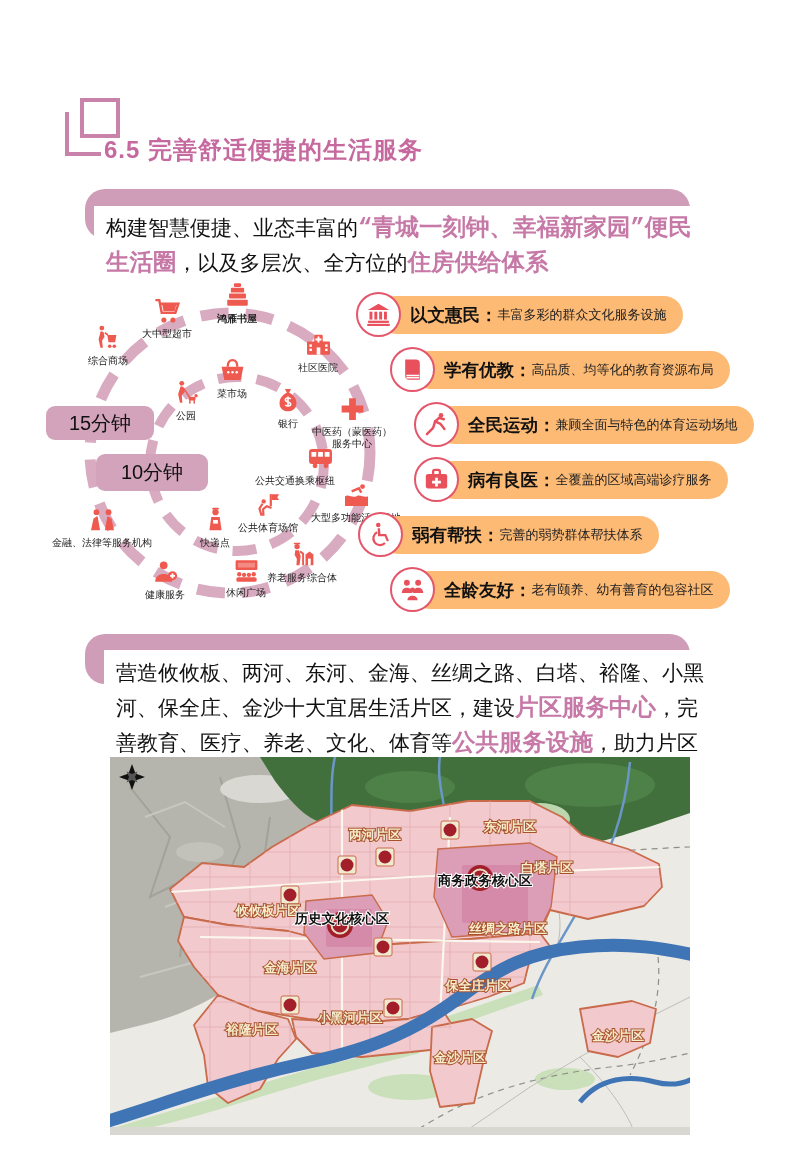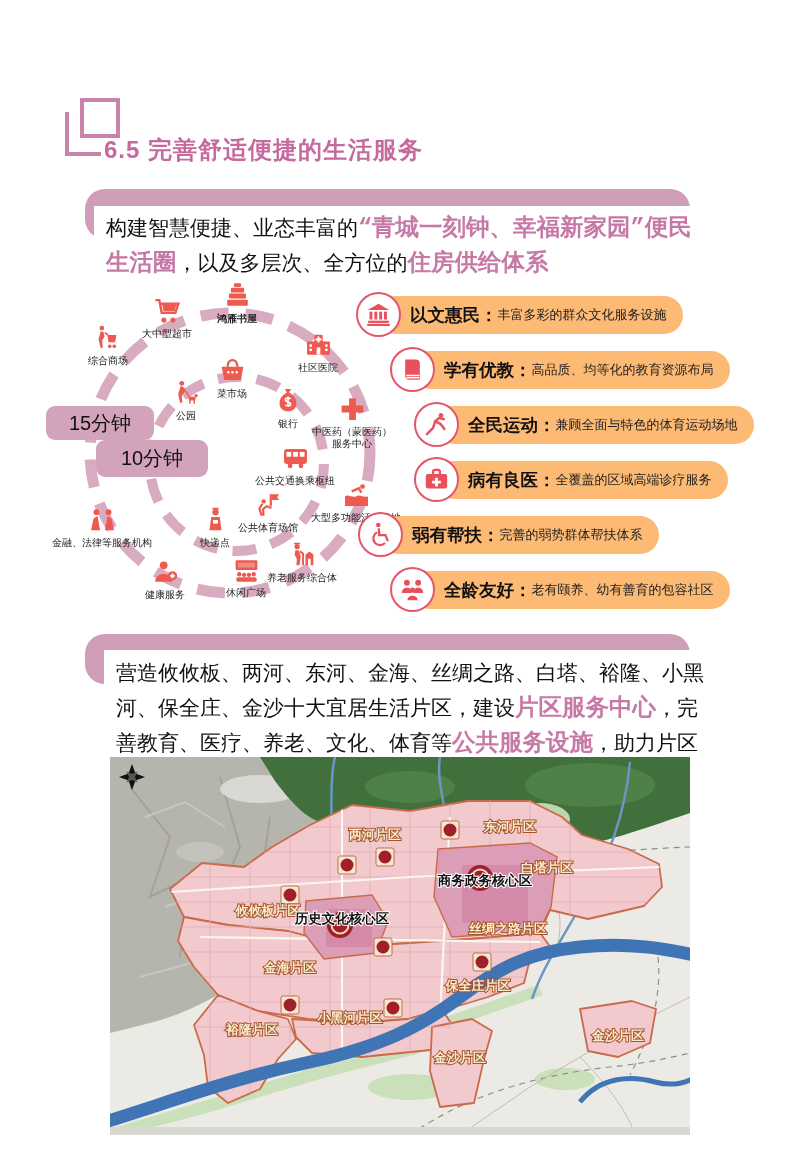--- a/index.html
+++ b/index.html
@@ -216,21 +216,21 @@
   <div class="text-card" style="left:94px;top:206px;width:604px;height:82px;font-family:Liberation Mono, monospace;">
     <div class="rich" style="padding:6px 4px 0 12px;"><span>构建智慧便捷、业态丰富的</span><span class="hl">“青城一刻钟、幸福新家园”便民生活圈</span><span>，以及多层次、全方位的</span><span class="hl">住房供给体系</span></div>
   </div>
 
   <div class="diagram">
     <svg class="rings" width="345" height="345" viewBox="0 0 345 345">
       <circle cx="190" cy="165" r="140" fill="none" stroke="#d9abc0" stroke-width="11" stroke-dasharray="28 17"></circle>
       <circle cx="197" cy="176" r="87" fill="none" stroke="#d9abc0" stroke-width="10" stroke-dasharray="24 15"></circle>
     </svg>
     <div class="ring-pill" style="left:6px;top:118px;width:108px;height:34px;">15分钟</div>
-    <div class="ring-pill" style="left:56px;top:152px;width:112px;height:37px;">10分钟</div>
+    <div class="ring-pill" style="left:56px;top:166px;width:112px;height:37px;">10分钟</div>
     <div id="life-items">
         <div class="lc-item" style="left: 68px; top: 57px;">
           <svg class="lc-ic" viewBox="0 0 24 24">
             <use href="#ic-mall"></use>
           </svg>
           <div class="lc-label">综合商场</div>
         </div>
         <div class="lc-item" style="left: 127px; top: 30px;">
           <svg class="lc-ic" viewBox="0 0 24 24">
             <use href="#ic-cart"></use>
@@ -267,21 +267,21 @@
           </svg>
           <div class="lc-label">银行</div>
         </div>
         <div class="lc-item" style="left: 312px; top: 134px;">
           <svg class="lc-ic" viewBox="0 0 24 24">
             <use href="#ic-cross"></use>
           </svg>
           <div class="lc-label">中医药（蒙医药）
 服务中心</div>
         </div>
-        <div class="lc-item" style="left: 255px; top: 177px;">
+        <div class="lc-item" style="left: 255px; top: 177px; align-items: flex-end;">
           <svg class="lc-ic" viewBox="0 0 24 24">
             <use href="#ic-bus"></use>
           </svg>
           <div class="lc-label">公共交通换乘枢纽</div>
         </div>
         <div class="lc-item" style="left: 316px; top: 214px;">
           <svg class="lc-ic" viewBox="0 0 24 24">
             <use href="#ic-activity"></use>
           </svg>
           <div class="lc-label">大型多功能活动场地</div>

